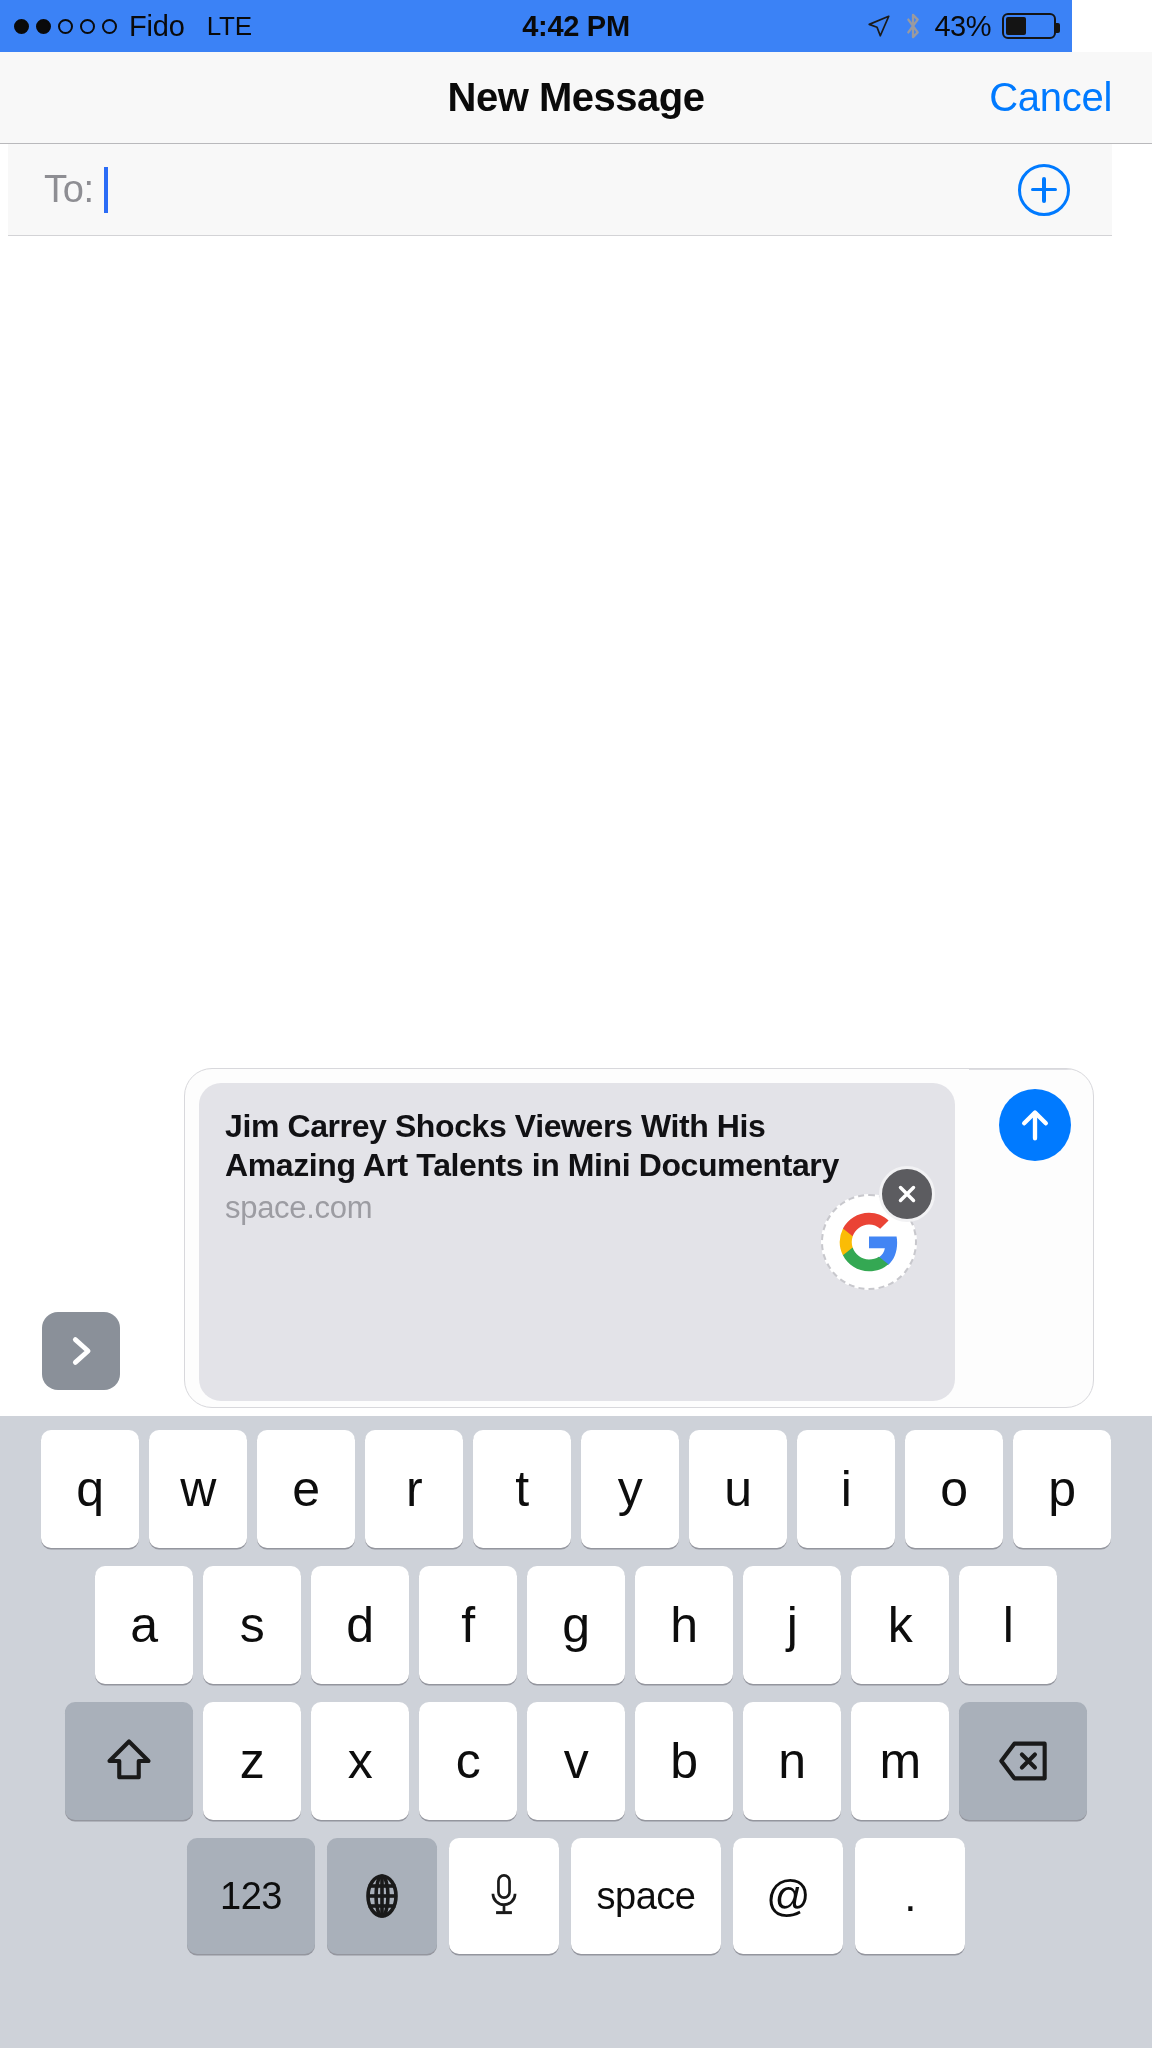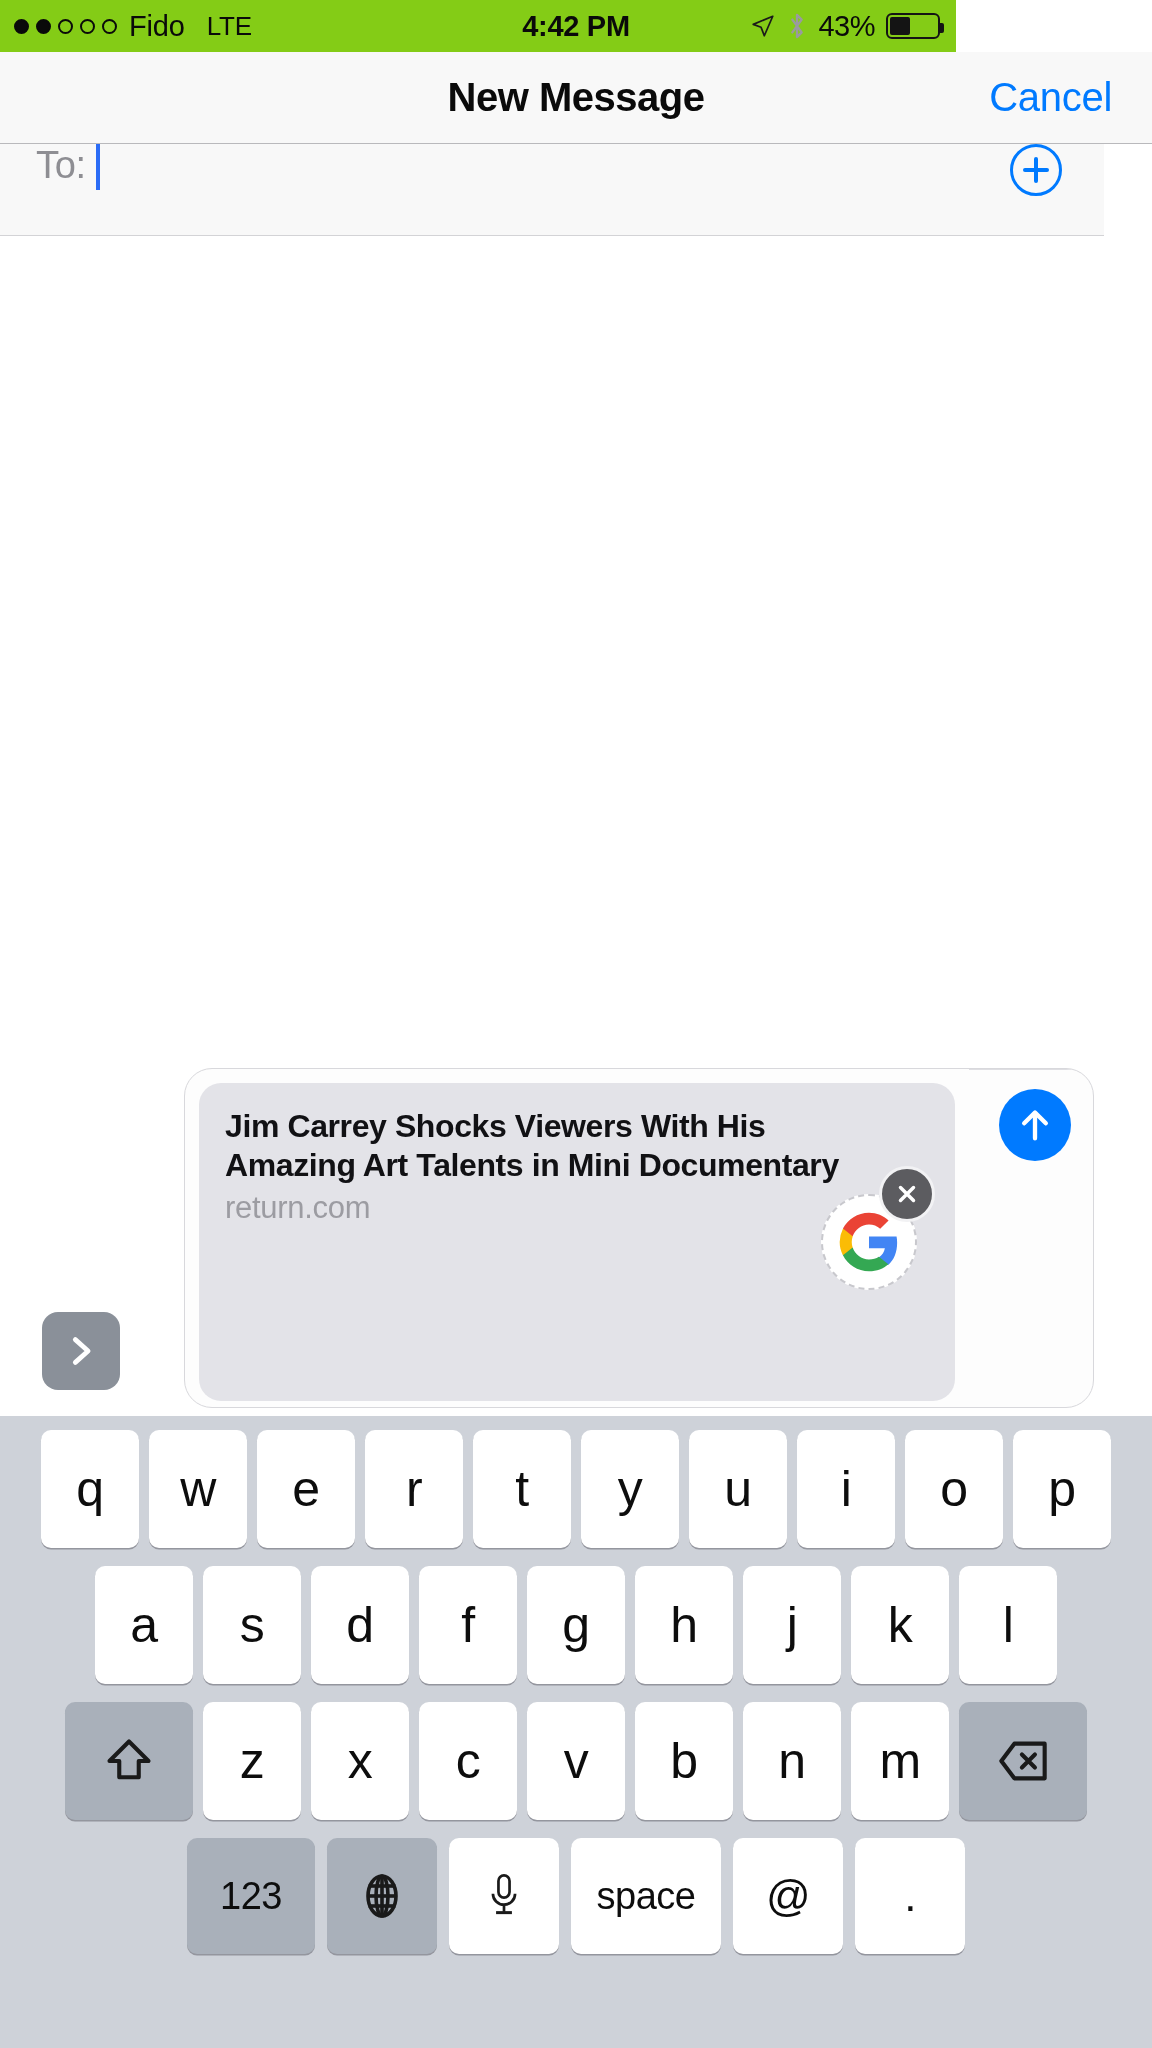--- a/index.html
+++ b/index.html
@@ -6,22 +6,22 @@
   html, body {
     width: 1152px; height: 2048px;
     background: #fff;
     font-family: "Liberation Sans", sans-serif;
     overflow: hidden;
   }
   #app { position: relative; width: 1152px; height: 2048px; background: #ffffff; }
 
   
   .statusbar {
-    position: absolute; top: 0; left: 0; width: 956px; height: 52px;
-    background: #84cc16;
+    position: absolute; top: 0; left: 0; width: 1072px; height: 52px;
+    background: #3b82f6;
     display: flex; align-items: center;
   }
   .sb-left { position: absolute; left: 14px; display: flex; align-items: center; gap: 0; }
   .dots { display: flex; align-items: center; gap: 7px; margin-right: 12px; }
   .dot { width: 15px; height: 15px; border-radius: 50%; border: 2px solid #0a0a0a; }
   .dot.filled { background: #0a0a0a; }
   .carrier { font-size: 29px; color: #0a0a0a; letter-spacing: -0.2px; }
   .net { font-size: 26px; color: #0a0a0a; margin-left: 22px; letter-spacing: -0.2px; }
   .sb-center {
     position: absolute; left: 0; width: 1152px; text-align: center;
@@ -50,24 +50,24 @@
     border-bottom: 1px solid #b9b9bc;
     display: flex; align-items: center; justify-content: center;
   }
   .nav-title { font-size: 40px; font-weight: bold; color: #0a0a0a; letter-spacing: -0.5px; }
   .nav-cancel {
     position: absolute; right: 40px; font-size: 40px; color: #007aff; letter-spacing: -0.3px;
   }
 
   
   .to-row {
-    position: absolute; top: 144px; left: 0; width: 1104px; height: 92px;
+    position: absolute; top: 144px; left: 8px; width: 1104px; height: 92px;
     background: #f8f8f8;
     border-bottom: 1px solid #d3d3d6;
-    display: flex; align-items: flex-start;
+    display: flex; align-items: center;
   }
   .to-label { margin-left: 36px; font-size: 38px; color: #8e8e93; letter-spacing: -0.3px; }
   .to-caret {
     margin-left: 10px; width: 4px; height: 46px; background: #2b6cf6;
   }
   .plus-btn {
     position: absolute; right: 42px; width: 52px; height: 52px;
     border: 3.5px solid #007aff; border-radius: 50%;
     display: flex; align-items: center; justify-content: center;
   }
@@ -233,21 +233,21 @@
       <path d="M8 4 L17 12 L8 20" fill="none" stroke="#ffffff" stroke-width="3.4" stroke-linecap="round" stroke-linejoin="round"></path>
     </svg>
   </div>
 
   <div class="card-wrap">
     <div class="card">
       <div class="card-top">
         <div class="preview">
           <div class="preview-text">
             <div class="preview-title">Jim Carrey Shocks Viewers With His Amazing Art Talents in Mini Documentary</div>
-            <div class="preview-domain">return.com</div>
+            <div class="preview-domain">space.com</div>
           </div>
           <div class="logo-wrap">
             <div class="g-circle">
               <svg class="g-svg" viewBox="0 0 48 48">
                 <path fill="#4285F4" d="M45.1 24.5c0-1.6-.15-3.2-.43-4.7H24v8.9h11.9c-.5 2.8-2.05 5.2-4.4 6.8v5.6h7.1c4.15-3.8 6.5-9.5 6.5-16.6z"></path>
                 <path fill="#34A853" d="M24 46c5.9 0 10.85-1.95 14.5-5.3l-7.1-5.6c-2 1.35-4.55 2.1-7.4 2.1-5.7 0-10.5-3.85-12.25-9h-7.3v5.8C8.1 41.2 15.45 46 24 46z"></path>
                 <path fill="#FBBC05" d="M11.75 28.2c-.45-1.35-.7-2.8-.7-4.2s.25-2.85.7-4.2v-5.8h-7.3A22 22 0 0 0 2 24c0 3.55.85 6.9 2.45 9.9l7.3-5.7z"></path>
                 <path fill="#EA4335" d="M24 10.8c3.2 0 6.1 1.1 8.4 3.3l6.3-6.3C34.8 4.25 29.9 2 24 2 15.45 2 8.1 6.8 4.45 13.9l7.3 5.8C13.5 14.65 18.3 10.8 24 10.8z"></path>
               </svg>
             </div>

